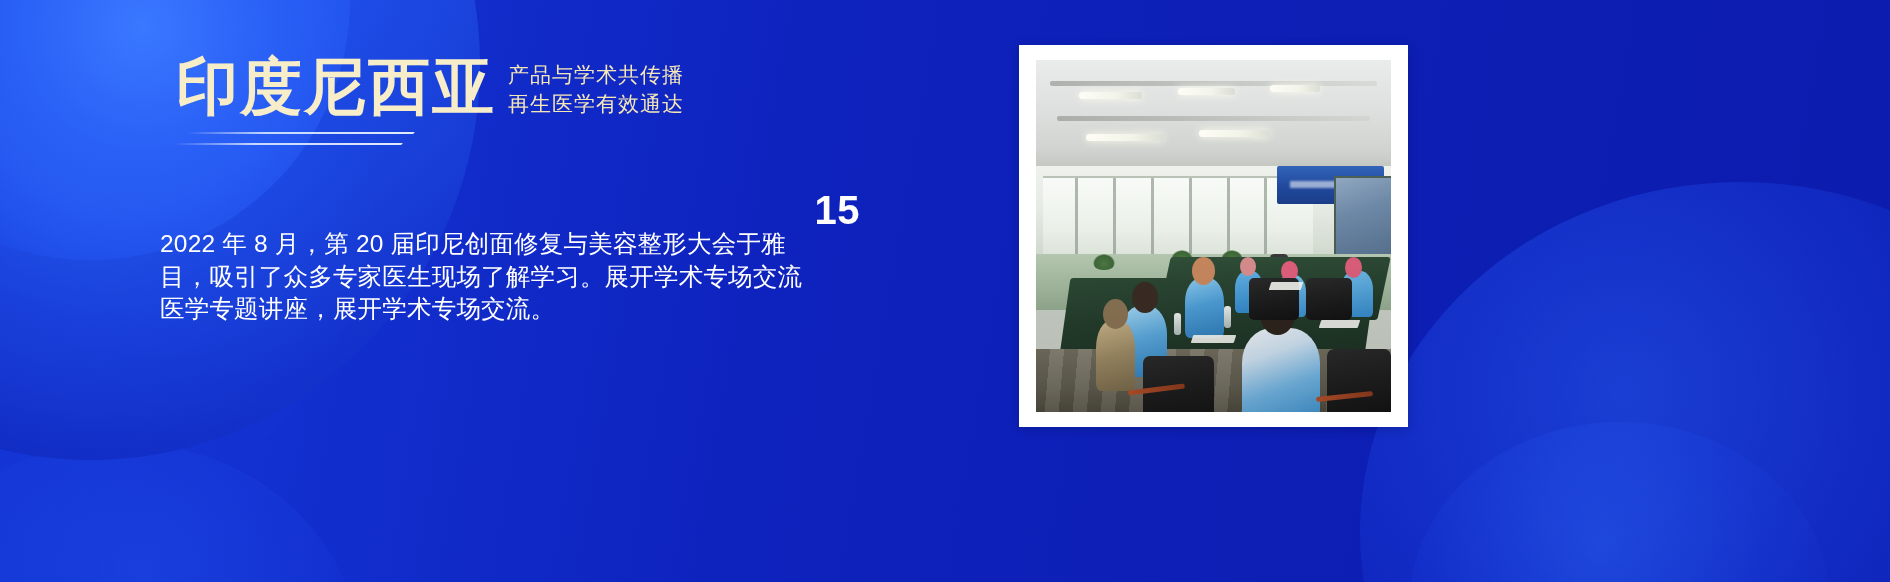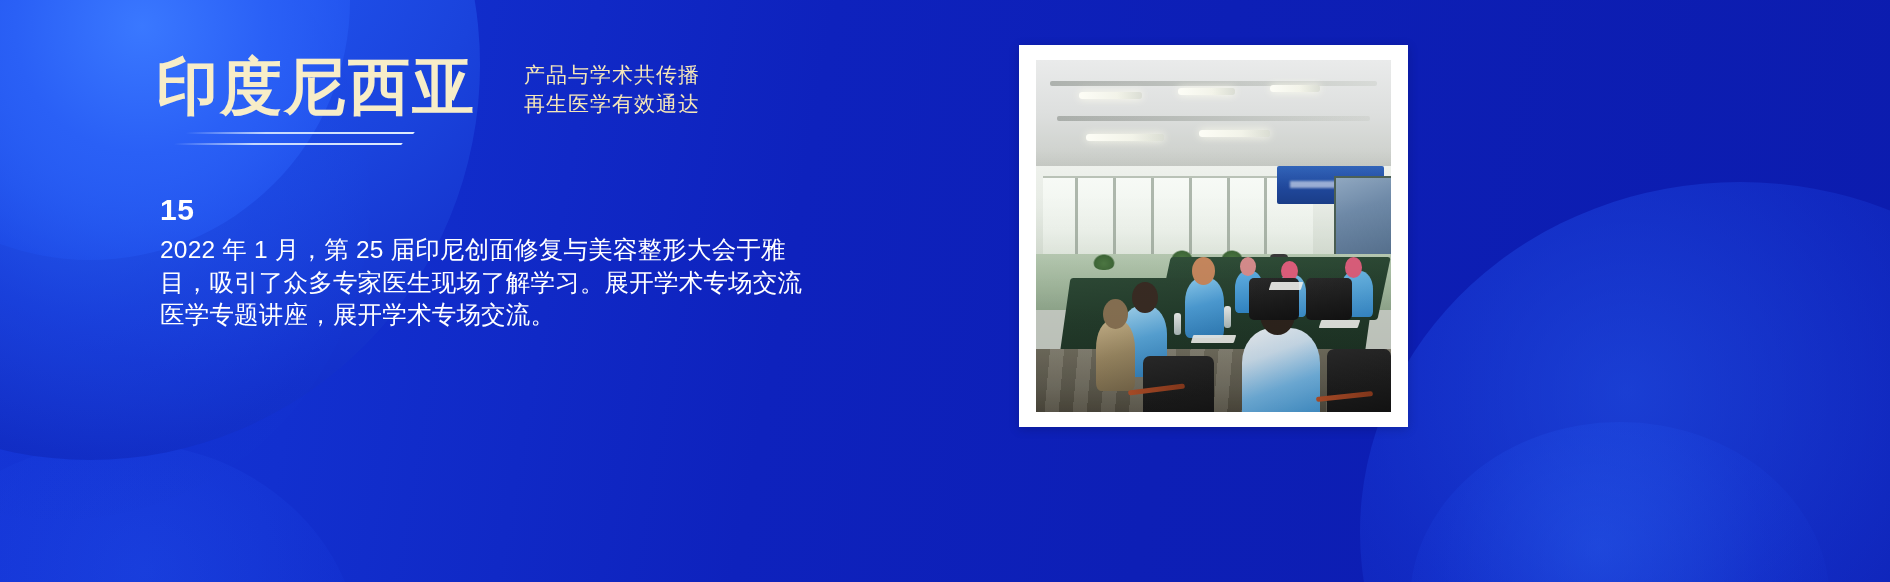--- a/index.html
+++ b/index.html
@@ -116,21 +116,21 @@
 
   
   .header {
     position: absolute;
     left: 0; top: 0;
     width: 1000px;
     height: 170px;
   }
   .title {
     position: absolute;
-    left: 156px;
+    left: 176px;
     top: 56px;
     font-size: 62px;
     font-weight: 700;
     letter-spacing: 2px;
     color: #f7edc8;
     line-height: 1;
     white-space: nowrap;
     font-family: "Liberation Sans", "DejaVu Sans", sans-serif;
   }
   .title-rules {
@@ -152,36 +152,36 @@
   .subtitle {
     position: absolute;
     left: 508px;
     top: 60px;
     color: #f5e7b8;
     font-size: 21px;
     line-height: 29px;
     letter-spacing: 1px;
     font-family: "Liberation Sans", "DejaVu Sans", sans-serif;
   }
-  .subtitle div { white-space: nowrap; margin-left: 16px; }
+  .subtitle div { white-space: nowrap; }
 
   
   .body-block {
     position: absolute;
     left: 160px;
     top: 192px;
     width: 700px;
   }
   .item-number {
-    font-size: 30px;
+    font-size: 40px;
     font-weight: 700;
     color: #ffffff;
     line-height: 36px;
     letter-spacing: 0.5px;
-    margin-bottom: 6px;
+    text-align: right;
   }
   .paragraph {
     font-size: 24.5px;
     line-height: 32.5px;
     color: #ffffff;
     letter-spacing: 0.2px;
     font-weight: 400;
   }
   .paragraph .line { white-space: nowrap; }
 
@@ -335,21 +335,21 @@
     </div>
     <div class="subtitle">
       <div>产品与学术共传播</div>
       <div>再生医学有效通达</div>
     </div>
   </div>
 
   <div class="body-block">
     <div class="item-number">15</div>
     <div class="paragraph">
-      <div class="line">2022 年 1 月，第 25 届印尼创面修复与美容整形大会于雅</div>
+      <div class="line">2022 年 8 月，第 20 届印尼创面修复与美容整形大会于雅</div>
       <div class="line">目，吸引了众多专家医生现场了解学习。展开学术专场交流</div>
       <div class="line">医学专题讲座，展开学术专场交流。</div>
     </div>
   </div>
 
   <div class="photo-frame">
     <div class="photo-inner">
 
       <div class="ph-ceiling"></div>
       <div class="ph-ceilbeam" style="left:4%;  top:6%;  width:92%;"></div>

